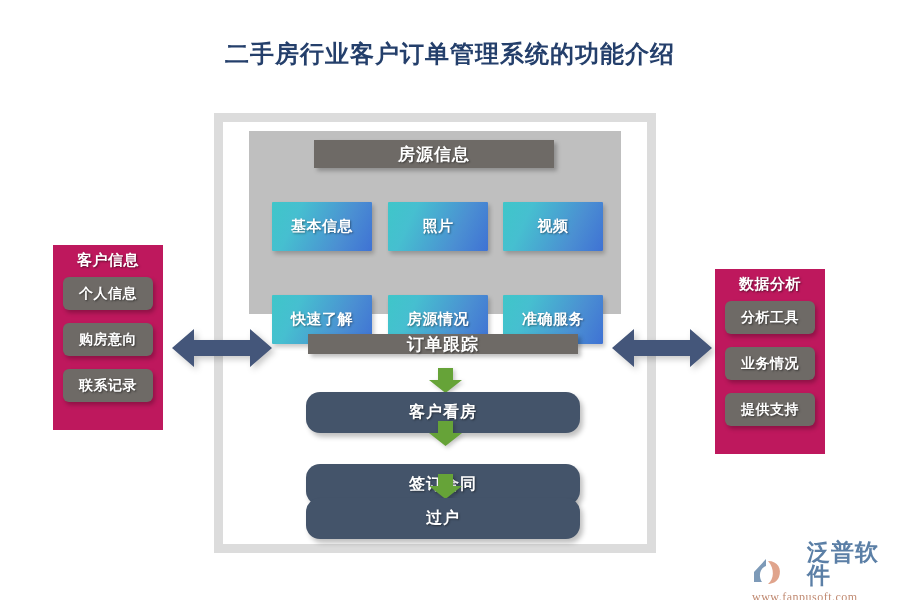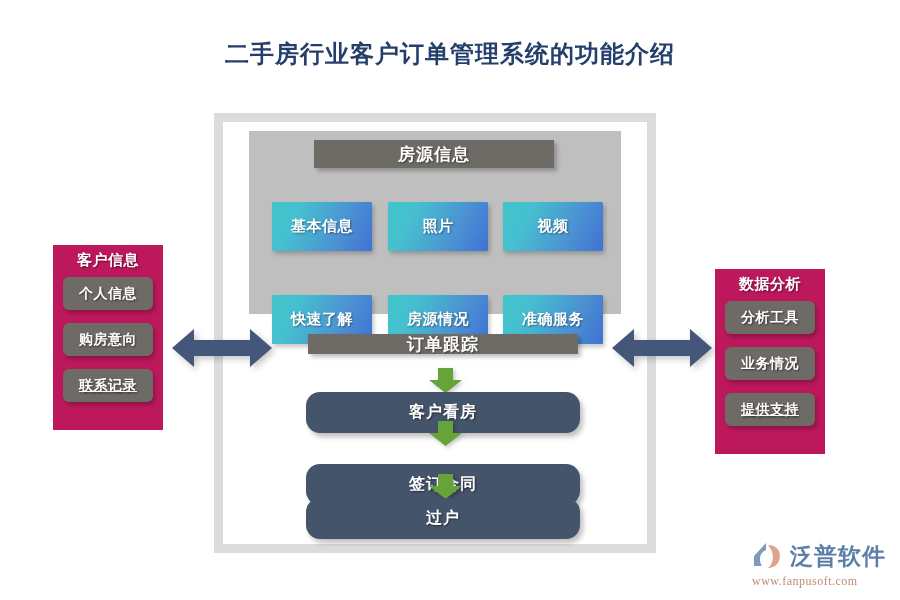--- a/index.html
+++ b/index.html
@@ -171,21 +171,21 @@
     font-weight: bold;
     display: flex;
     align-items: center;
     justify-content: center;
     text-shadow: 1px 1px 2px rgba(0,0,0,0.5);
     box-shadow: 2px 3px 4px rgba(0,0,0,0.25);
     letter-spacing: 0.5px;
   }
   .sb-0 { top: 32px; }
   .sb-1 { top: 78px; }
-  .sb-2 { top: 124px; text-decoration: underline; }
+  .sb-2 { top: 124px; }
 
   
   .dbl-arrow {
     position: absolute;
     top: 326px;
     width: 100px;
     height: 44px;
     filter: drop-shadow(3px 3px 3px rgba(0,0,0,0.22));
   }
   .dbl-left  { left: 172px; }
@@ -194,22 +194,22 @@
   
   .logo {
     position: absolute;
     left: 752px;
     top: 541px;
     width: 140px;
     height: 50px;
   }
   .logo-row {
     display: flex;
-    align-items: center;
-    gap: 4px;
+    align-items: flex-end;
+    gap: 21px;
   }
   .logo-mark {
     width: 34px;
     height: 30px;
     flex: none;
   }
   .logo-text {
     font-size: 23px;
     font-weight: bold;
     color: #5b7fa6;

